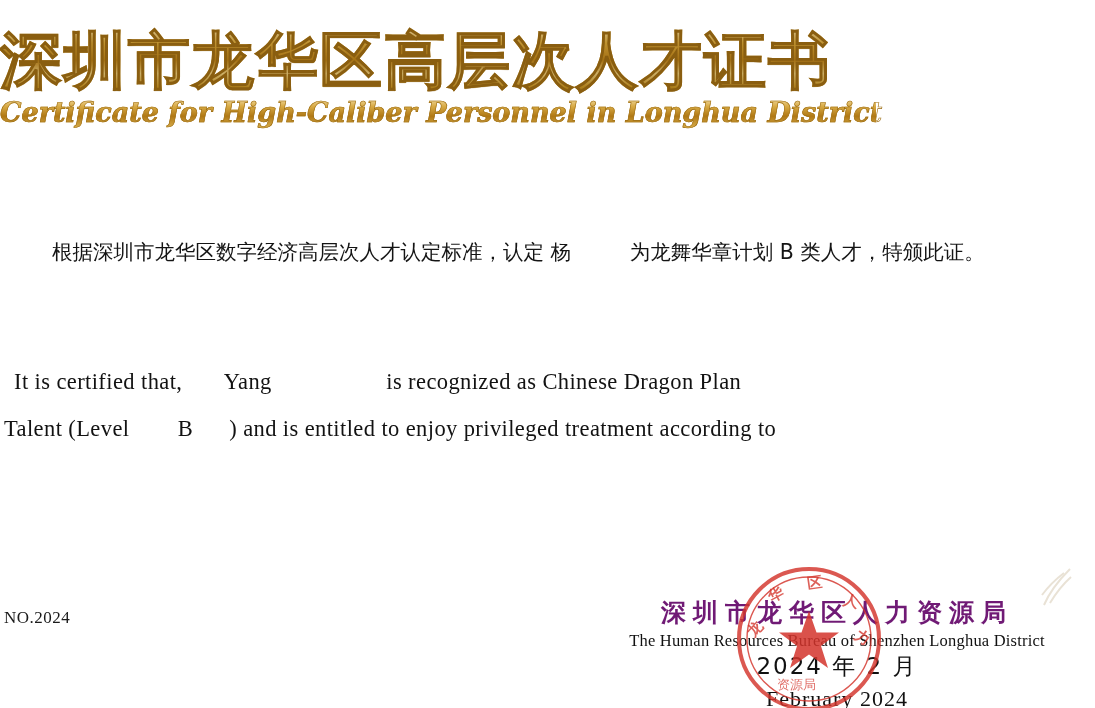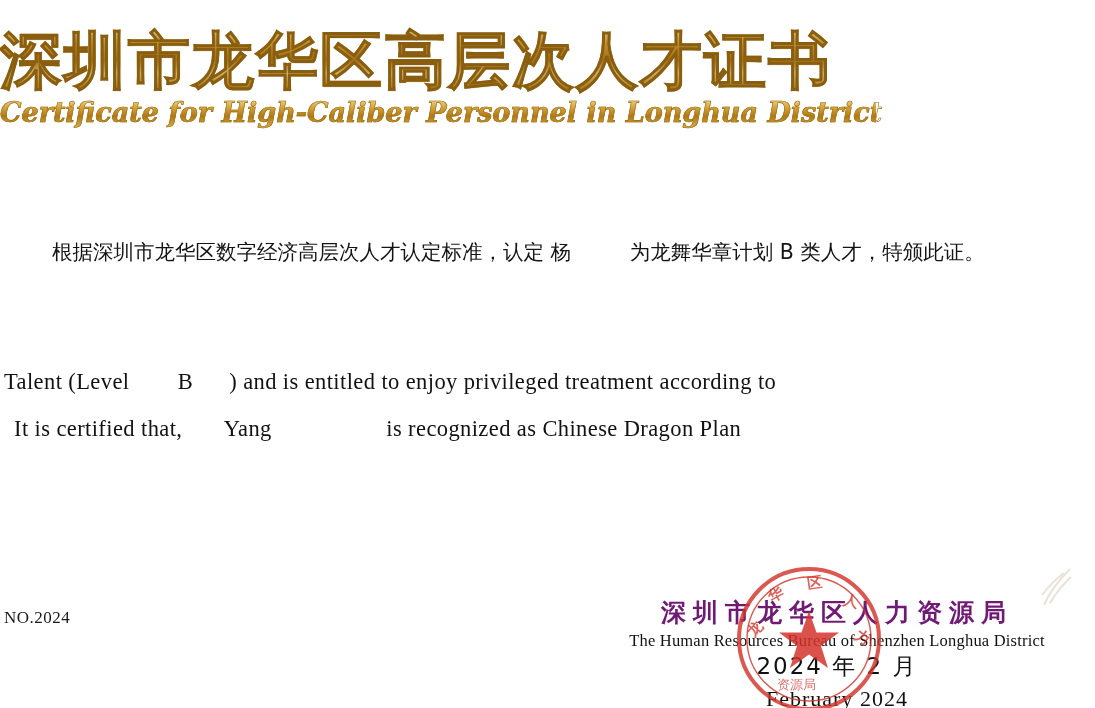--- a/index.html
+++ b/index.html
@@ -161,23 +161,23 @@
   <div class="title-cn">深圳市龙华区高层次人才证书</div>
   <div class="title-en">Certificate for High-Caliber Personnel in Longhua District</div>
 </div>
 
 <div class="body-cn">
   <p class="indent"><span>根据深圳市龙华区数字经济高层次人才认定标准，认定 </span><span class="fill">杨</span><span class="fill">        </span><span> 为龙舞华章计划 </span><span class="fill">B</span><span> 类人才，特颁此证。</span></p>
 
 </div>
 
 <div class="body-en">
+  <div class="line l1"><span>It is certified that,</span><span class="fill">       </span><span>Yang</span><span class="fill">                   </span><span>is recognized as Chinese Dragon Plan</span></div>
+
   <div class="line"><span>Talent (Level</span><span class="fill">        </span><span>B</span><span class="fill">      </span><span>) and is entitled to enjoy privileged treatment according to</span></div>
-
-  <div class="line l1"><span>It is certified that,</span><span class="fill">       </span><span>Yang</span><span class="fill">                   </span><span>is recognized as Chinese Dragon Plan</span></div>
 
 </div>
 
 <div class="serial">NO.2024</div>
 
 <div class="signature">
   <div class="sig-cn">深圳市龙华区人力资源局</div>
   <div class="sig-en">The Human Resources Bureau of Shenzhen Longhua District</div>
   <div class="sig-date-cn">2024 年 2 月</div>
   <div class="sig-date-en">February  2024</div>

